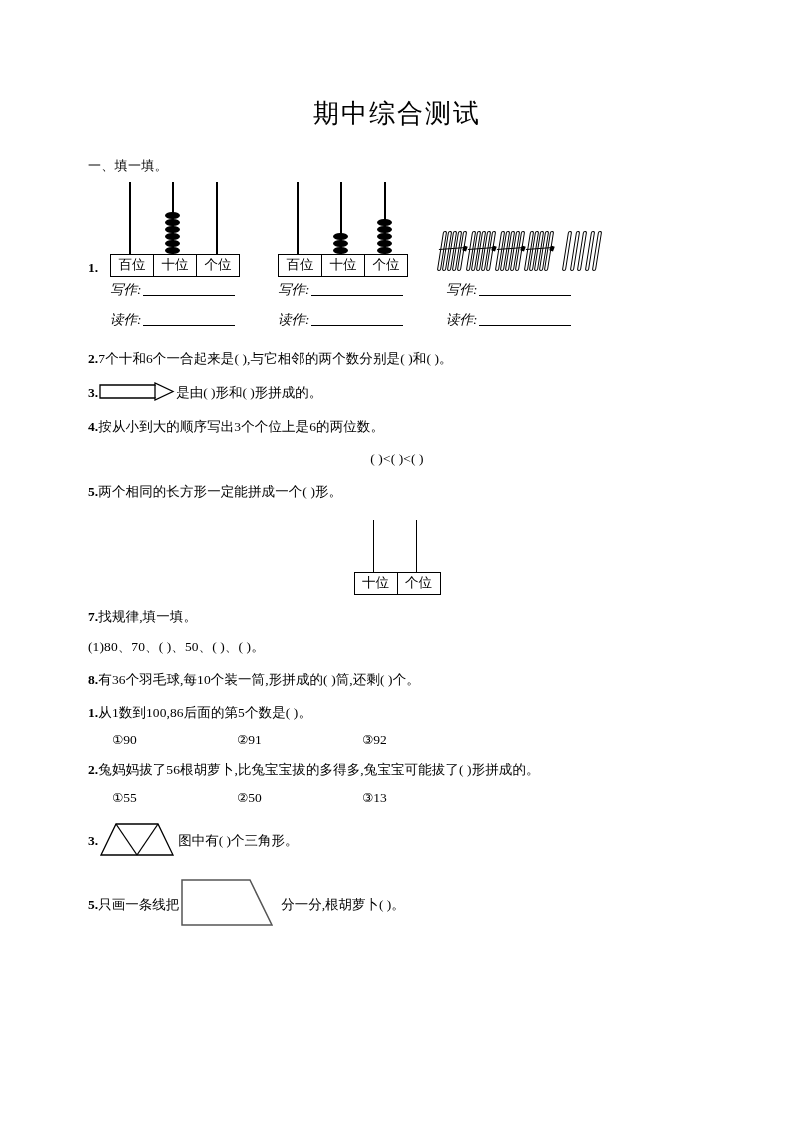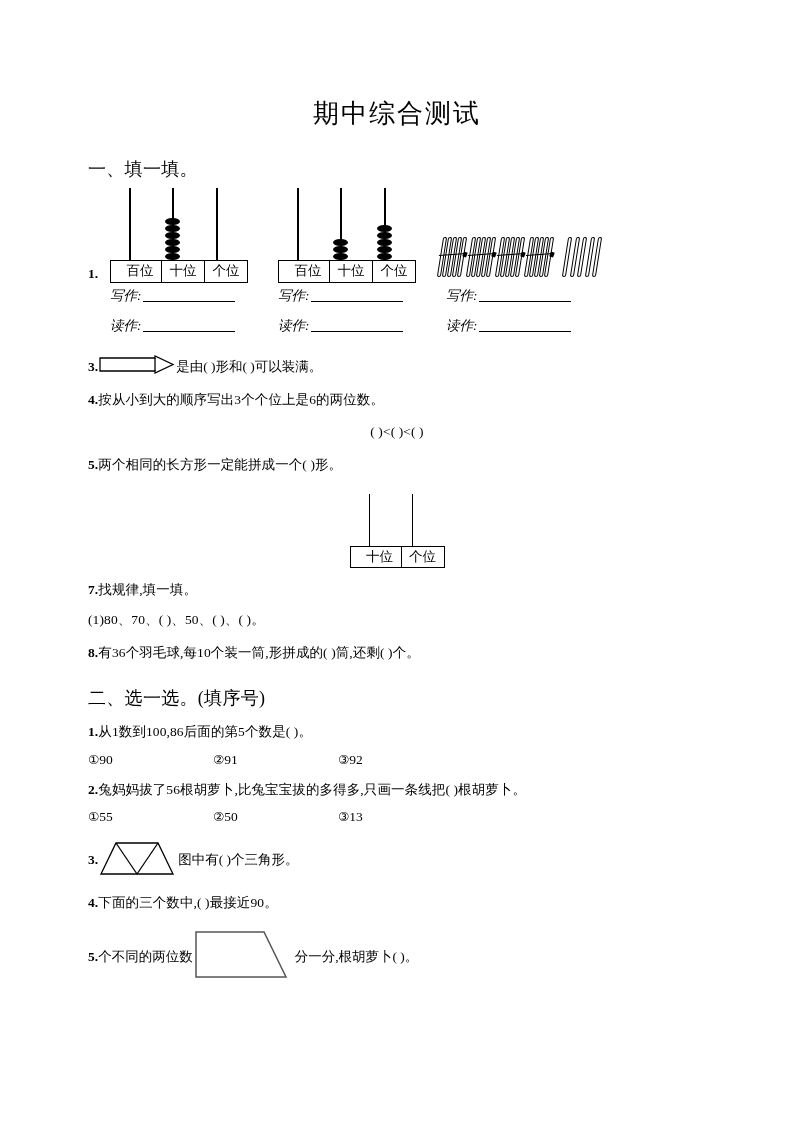--- a/index.html
+++ b/index.html
@@ -29,21 +29,21 @@
     font-size: 26px;
     font-weight: normal;
     letter-spacing: 2px;
     margin: 0;
     padding-top: 96px;
     font-family: "DejaVu Serif", "Liberation Serif", serif;
   }
 
   
   .section-head {
-    font-size: 18px;
+    font-size: 13px;
     margin-top: 26px;
     margin-bottom: 2px;
     letter-spacing: 0.3px;
   }
 
   
   .q {
     font-size: 13.5px;
     line-height: 1.62;
     margin-top: 11px;
@@ -91,21 +91,20 @@
     height: 7.5px;
     border-radius: 50%;
     background: #000;
     margin-top: -0.5px;
   }
   .place-bar {
     display: flex;
     border: 1.4px solid #000;
     border-right: none;
     width: max-content;
-    padding-left: 8px;
   }
   .place-cell {
     border-right: 1.4px solid #000;
     font-size: 13.5px;
     padding: 2px 4px 3px 4px;
     text-align: center;
     line-height: 1.15;
     font-family: "DejaVu Serif", "Liberation Serif", serif;
   }
   .p1-num {
@@ -209,20 +208,21 @@
     margin-bottom: 2px;
   }
   .small-abacus .rods { height: 52px; }
   .small-abacus .rod { height: 52px; }
 
   
   .choices {
     font-size: 13.5px;
     margin-top: 9px;
     display: flex;
+    margin-left: 24px;
   }
   .choice {
     width: 125px;
     white-space: nowrap;
   }
   .cmark {
     font-family: "DejaVu Sans", sans-serif;
     font-size: 12.5px;
     margin-right: 0px;
   }
@@ -357,30 +357,33 @@
       <span>读作:</span><span class="wr-line"></span>
     </span>
     <span class="wr-item" style="left:190px;">
       <span>读作:</span><span class="wr-line"></span>
     </span>
     <span class="wr-item" style="left:358px;">
       <span>读作:</span><span class="wr-line"></span>
     </span>
   </div>
 
+  <div class="q">
+    <span class="qnum">2.</span><span>7个十和6个一合起来是(        ),与它相邻的两个数分别是(      )和(      )。</span>
+  </div>
 
   <div class="q-with-figure">
     <span class="qnum">3.</span>
     <span class="shape-inline">
       <svg width="76" height="19" viewBox="0 0 76 19">
         <path d="M1,3 L56,3 L56,1 L74,9.5 L56,18 L56,16 L1,16 Z" fill="none" stroke="#000" stroke-width="1.3" stroke-linejoin="miter"></path>
         <line x1="56" y1="3" x2="56" y2="16" stroke="#000" stroke-width="1.3"></line>
       </svg>
     </span>
-    <span>是由(      )形和(      )可以装满。</span>
+    <span>是由(      )形和(      )形拼成的。</span>
   </div>
 
   <div class="q">
     <span class="qnum">4.</span><span>按从小到大的顺序写出3个个位上是6的两位数。</span>
   </div>
   <div class="q-sub" style="text-align:center; margin-top:10px;">(      )&lt;(      )&lt;(      )</div>
 
   <div class="q">
     <span class="qnum">5.</span><span>两个相同的长方形一定能拼成一个(      )形。</span>
   </div>
@@ -401,59 +404,55 @@
 
   <div class="q">
     <span class="qnum">7.</span><span>找规律,填一填。</span>
   </div>
   <div class="q-sub">(1)80、70、(      )、50、(      )、(      )。</div>
 
   <div class="q">
     <span class="qnum">8.</span><span>有36个羽毛球,每10个装一筒,形拼成的(      )筒,还剩(      )个。</span>
   </div>
 
-  <div class="section-head" style="margin-top:22px;">二、选一选。(填序号)</div>
 
   <div class="q">
     <span class="qnum">1.</span><span>从1数到100,86后面的第5个数是(      )。</span>
   </div>
   <div class="choices">
     <div class="choice"><span class="cmark">①</span><span>90</span></div>
     <div class="choice"><span class="cmark">②</span><span>91</span></div>
     <div class="choice"><span class="cmark">③</span><span>92</span></div>
   </div>
 
   <div class="q">
-    <span class="qnum">2.</span><span>兔妈妈拔了56根胡萝卜,比兔宝宝拔的多得多,只画一条线把(      )根胡萝卜。</span>
+    <span class="qnum">2.</span><span>兔妈妈拔了56根胡萝卜,比兔宝宝拔的多得多,兔宝宝可能拔了(      )形拼成的。</span>
   </div>
   <div class="choices">
     <div class="choice"><span class="cmark">①</span><span>55</span></div>
     <div class="choice"><span class="cmark">②</span><span>50</span></div>
     <div class="choice"><span class="cmark">③</span><span>13</span></div>
   </div>
 
   <div class="q-with-figure" style="margin-top:14px;">
     <span class="qnum">3.</span>
     <span class="shape-inline">
       <svg width="78" height="38" viewBox="0 0 78 38">
         <polygon points="2,35 17,4 59,4 74,35" fill="none" stroke="#000" stroke-width="1.3"></polygon>
         <line x1="17" y1="4" x2="38" y2="35" stroke="#000" stroke-width="1.3"></line>
         <line x1="38" y1="35" x2="59" y2="4" stroke="#000" stroke-width="1.3"></line>
       </svg>
     </span>
     <span>图中有(      )个三角形。</span>
   </div>
 
-  <div class="q">
-    <span class="qnum">4.</span><span>下面的三个数中,(      )最接近90。</span>
-  </div>
 
   <div class="q-with-figure" style="margin-top:16px;">
     <span class="qnum">5.</span>
-    <span>个不同的两位数</span>
+    <span>只画一条线把</span>
     <span class="shape-inline">
       <svg width="100" height="50" viewBox="0 0 100 50">
         <polygon points="2,2 70,2 92,47 2,47" fill="none" stroke="#555" stroke-width="1.5"></polygon>
       </svg>
     </span>
     <span>分一分,根胡萝卜(      )。</span>
   </div>
 
 </div>
 

